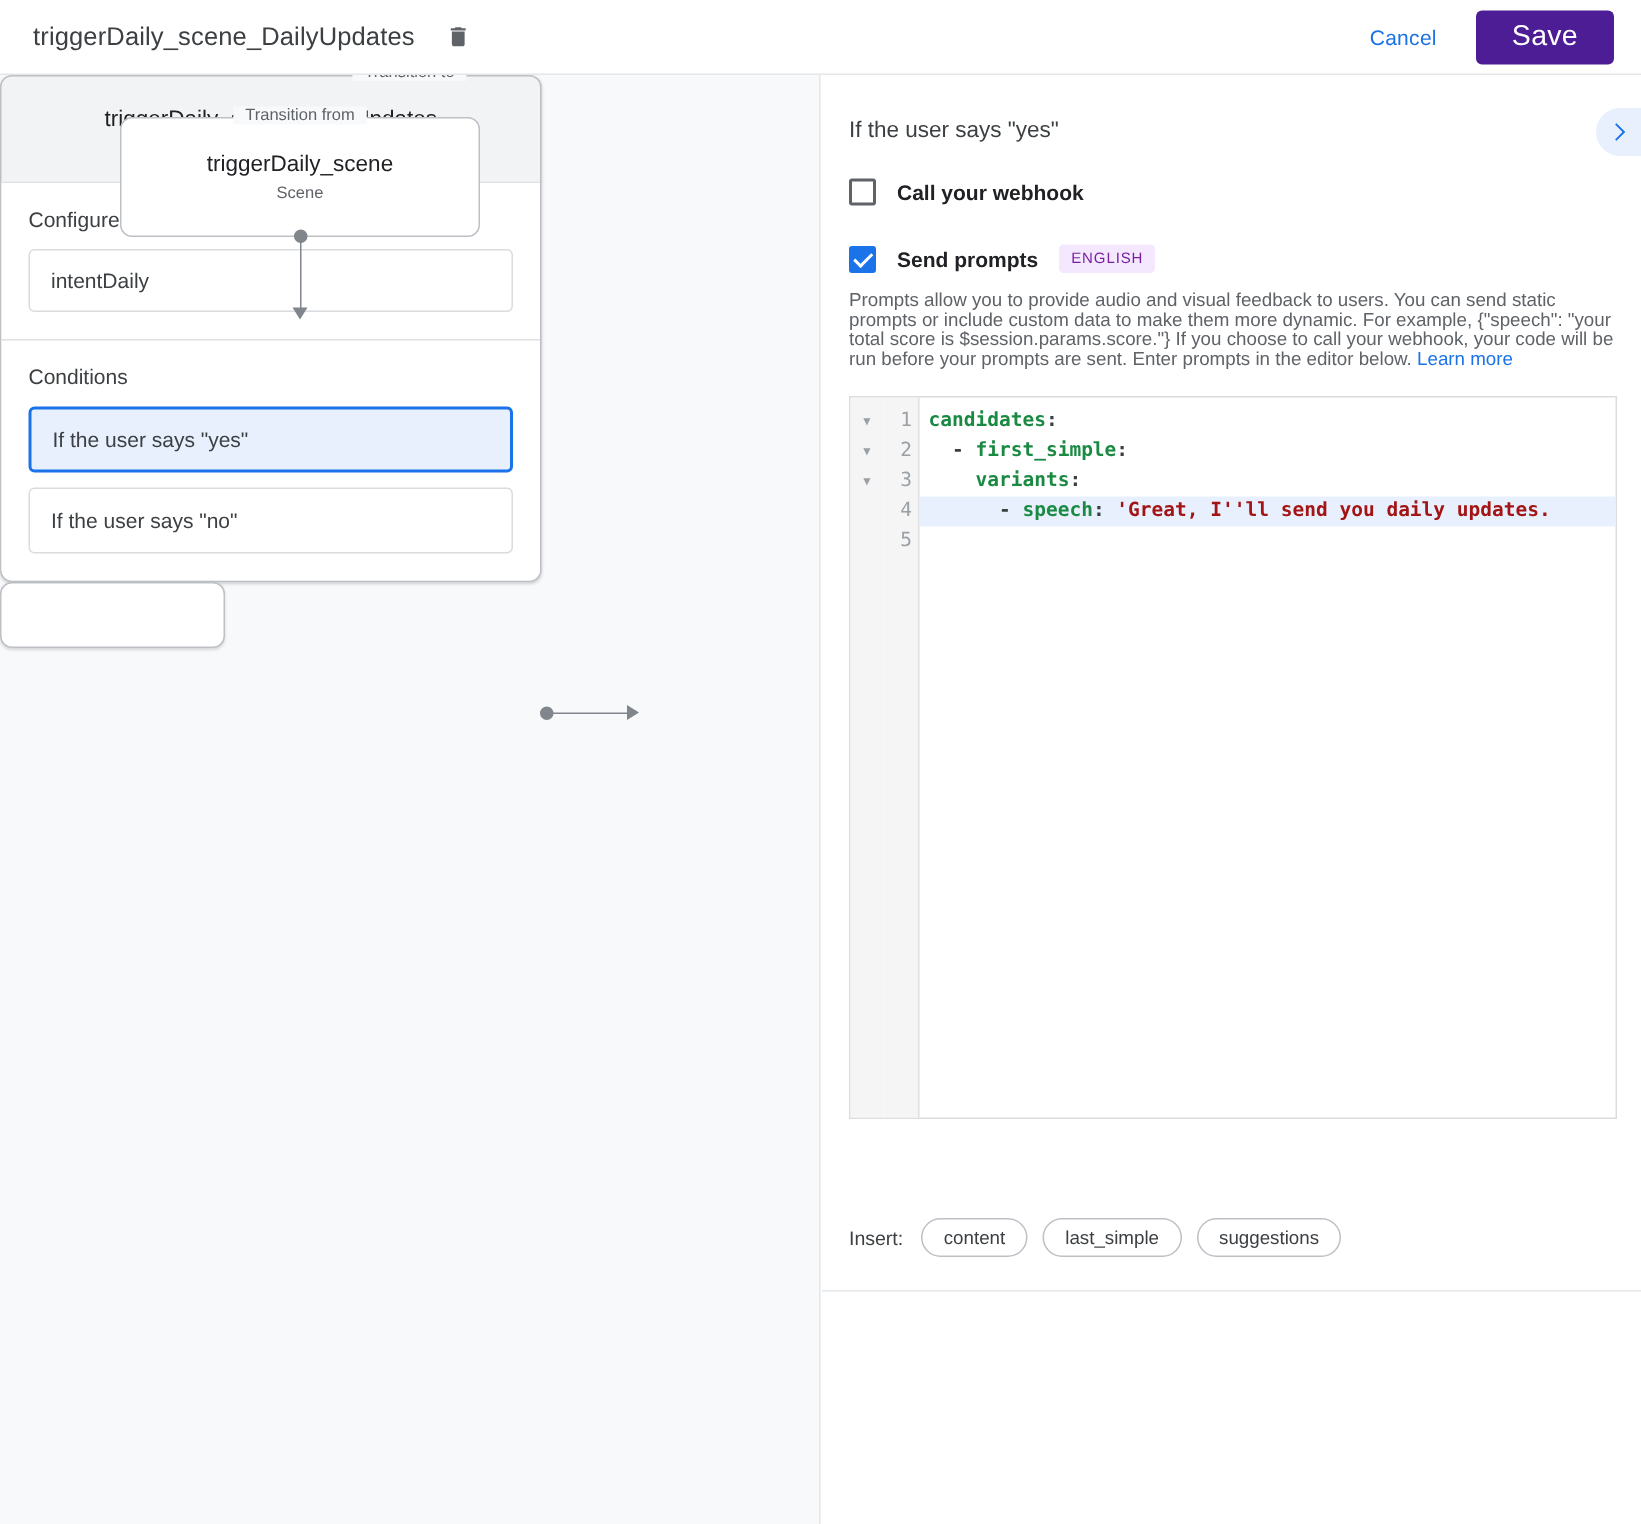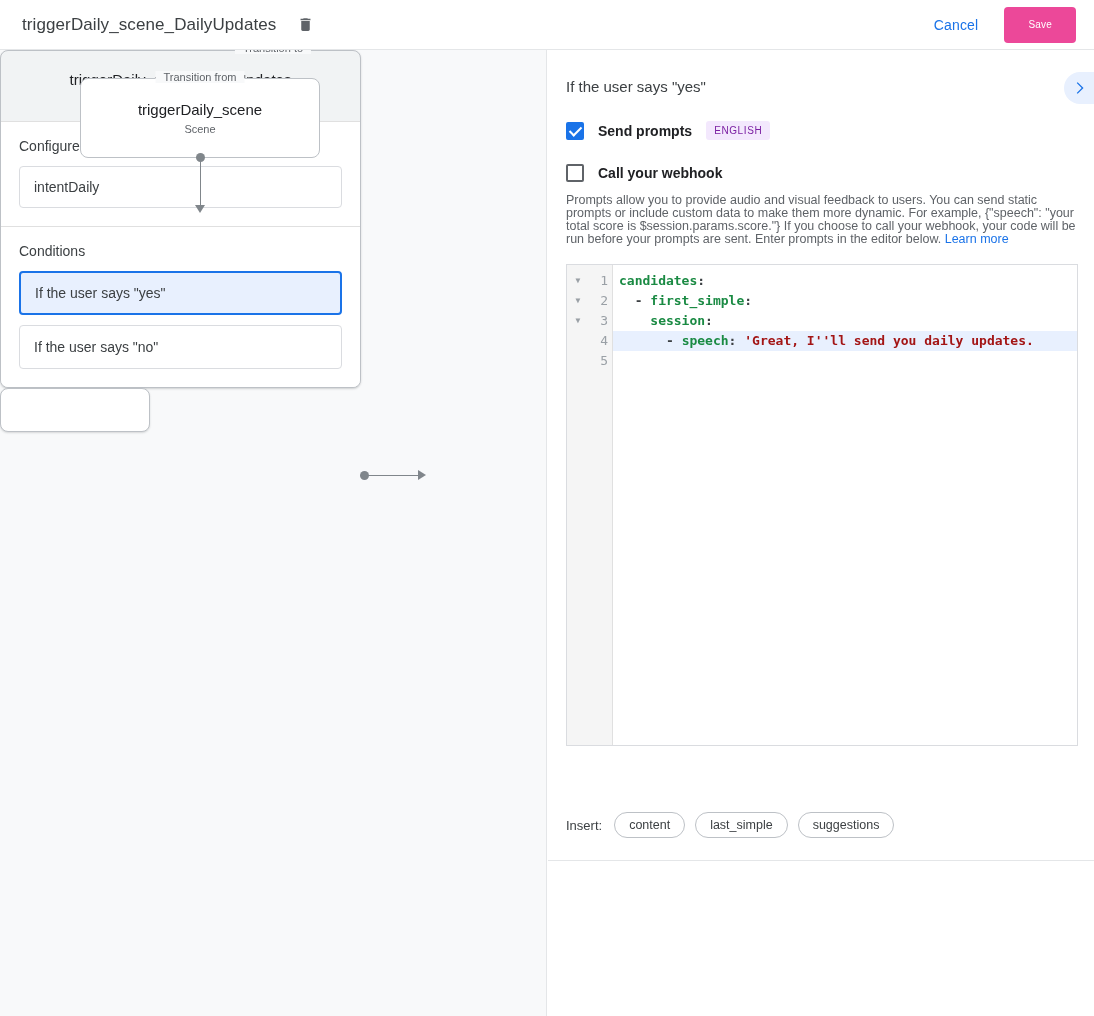--- a/index.html
+++ b/index.html
@@ -39,22 +39,22 @@
     margin-right: 18px;
   }
   .cancel-btn {
     font-size: 14px; color: #1a73e8;
     padding: 8px 12px; border-radius: 4px;
     background: transparent; border: none;
     cursor: pointer; font-family: inherit;
     letter-spacing: .2px;
   }
   .save-btn {
-    font-size: 10px; color: #ffffff;
-    background: #ec4899; border: none;
+    font-size: 19px; color: #ffffff;
+    background: #4c1d95; border: none;
     border-radius: 4px;
     padding: 0 24px; height: 36px;
     cursor: pointer; font-family: inherit;
     letter-spacing: .2px;
   }
 
   
   .canvas {
     position: absolute; top: 50px; left: 0;
     width: 547px; height: 966px;
@@ -410,29 +410,29 @@
 <div class="panel">
 
   <div class="expand-pill">
     <svg width="16" height="16" viewBox="0 0 24 24" fill="#1a73e8" aria-hidden="true">
       <path d="M8.6 4.6 16 12l-7.4 7.4L10 20.8 18.8 12 10 3.2z"></path>
     </svg>
   </div>
 
   <div class="panel-title">If the user says "yes"</div>
 
+  <div class="chk-row" id="row-webhook">
+    <div class="chkbox"></div>
+    <div class="chk-label">Call your webhook</div>
+  </div>
+
   <div class="chk-row" id="row-prompts">
     <div class="chkbox checked"></div>
     <div class="chk-label">Send prompts</div>
     <div class="lang-badge">ENGLISH</div>
-  </div>
-
-  <div class="chk-row" id="row-webhook">
-    <div class="chkbox"></div>
-    <div class="chk-label">Call your webhook</div>
   </div>
 
   <div class="help-text"><span>Prompts allow you to provide audio and visual feedback to users. You can send static prompts or include custom data to make them more dynamic. For example, {"speech": "your total score is $session.params.score."} If you choose to call your webhook, your code will be run before your prompts are sent. Enter prompts in the editor below.</span> <span class="link">Learn more</span></div>
 
   <div class="tabs">
     <div class="tab active">YAML</div>
     <div class="tab">JSON</div>
   </div>
 
 </div>
@@ -450,21 +450,21 @@
   <div class="ed-gutter" id="ed-gutter">
       <div class="ln">1</div>
       <div class="ln">2</div>
       <div class="ln">3</div>
       <div class="ln">4</div>
       <div class="ln">5</div>
     </div>
   <div class="ed-code" id="ed-code">
       <div class="ed-line"><span class="yp"></span><span class="yk">candidates</span><span class="yp">:</span></div>
       <div class="ed-line"><span class="yp">  - </span><span class="yk">first_simple</span><span class="yp">:</span></div>
-      <div class="ed-line"><span class="yp">    </span><span class="yk">session</span><span class="yp">:</span></div>
+      <div class="ed-line"><span class="yp">    </span><span class="yk">variants</span><span class="yp">:</span></div>
       <div class="ed-line active"><span class="yp">      - </span><span class="yk">speech</span><span class="yp">:</span><span class="ys"> 'Great, I''ll send you daily updates.</span></div>
       <div class="ed-line"></div>
     </div>
 </div>
 
 <div class="insert-row">
   <span class="insert-label">Insert:</span>
   <span class="chip">content</span>
   <span class="chip">last_simple</span>
   <span class="chip">suggestions</span>

